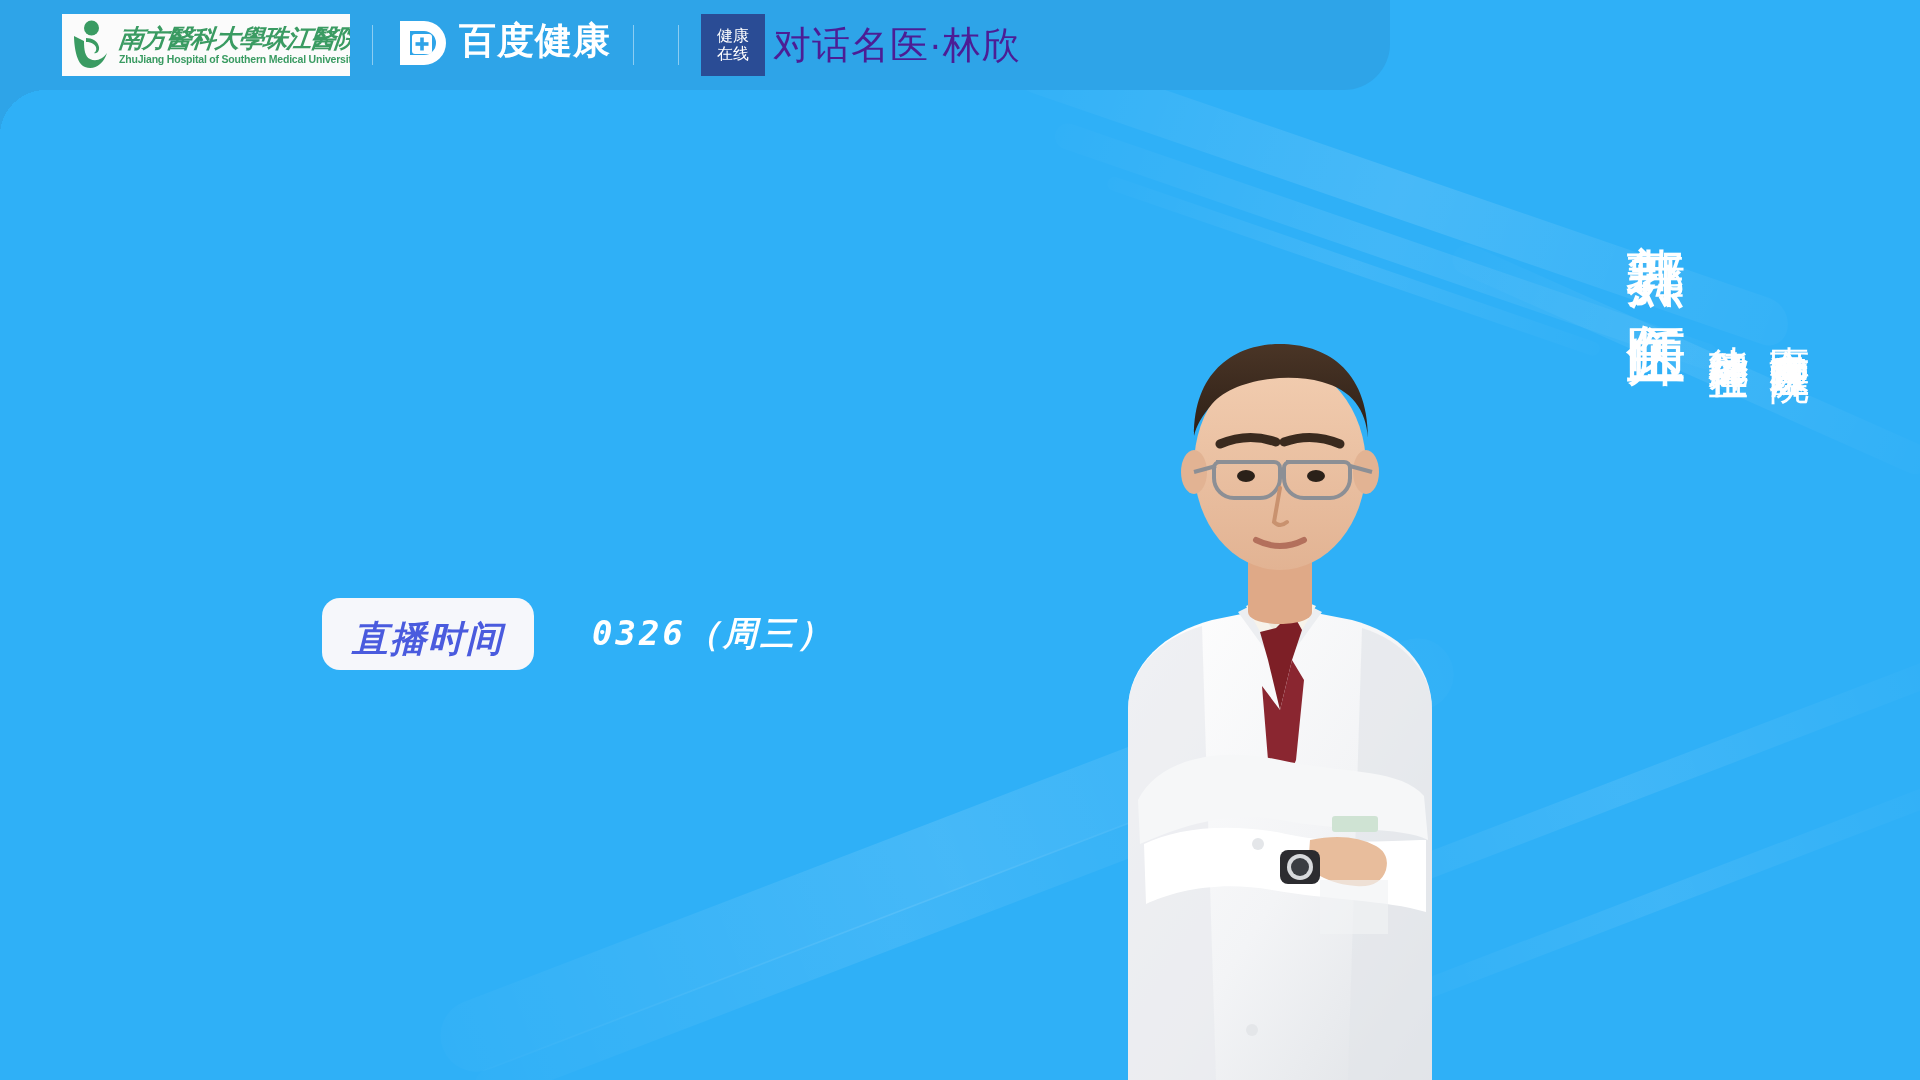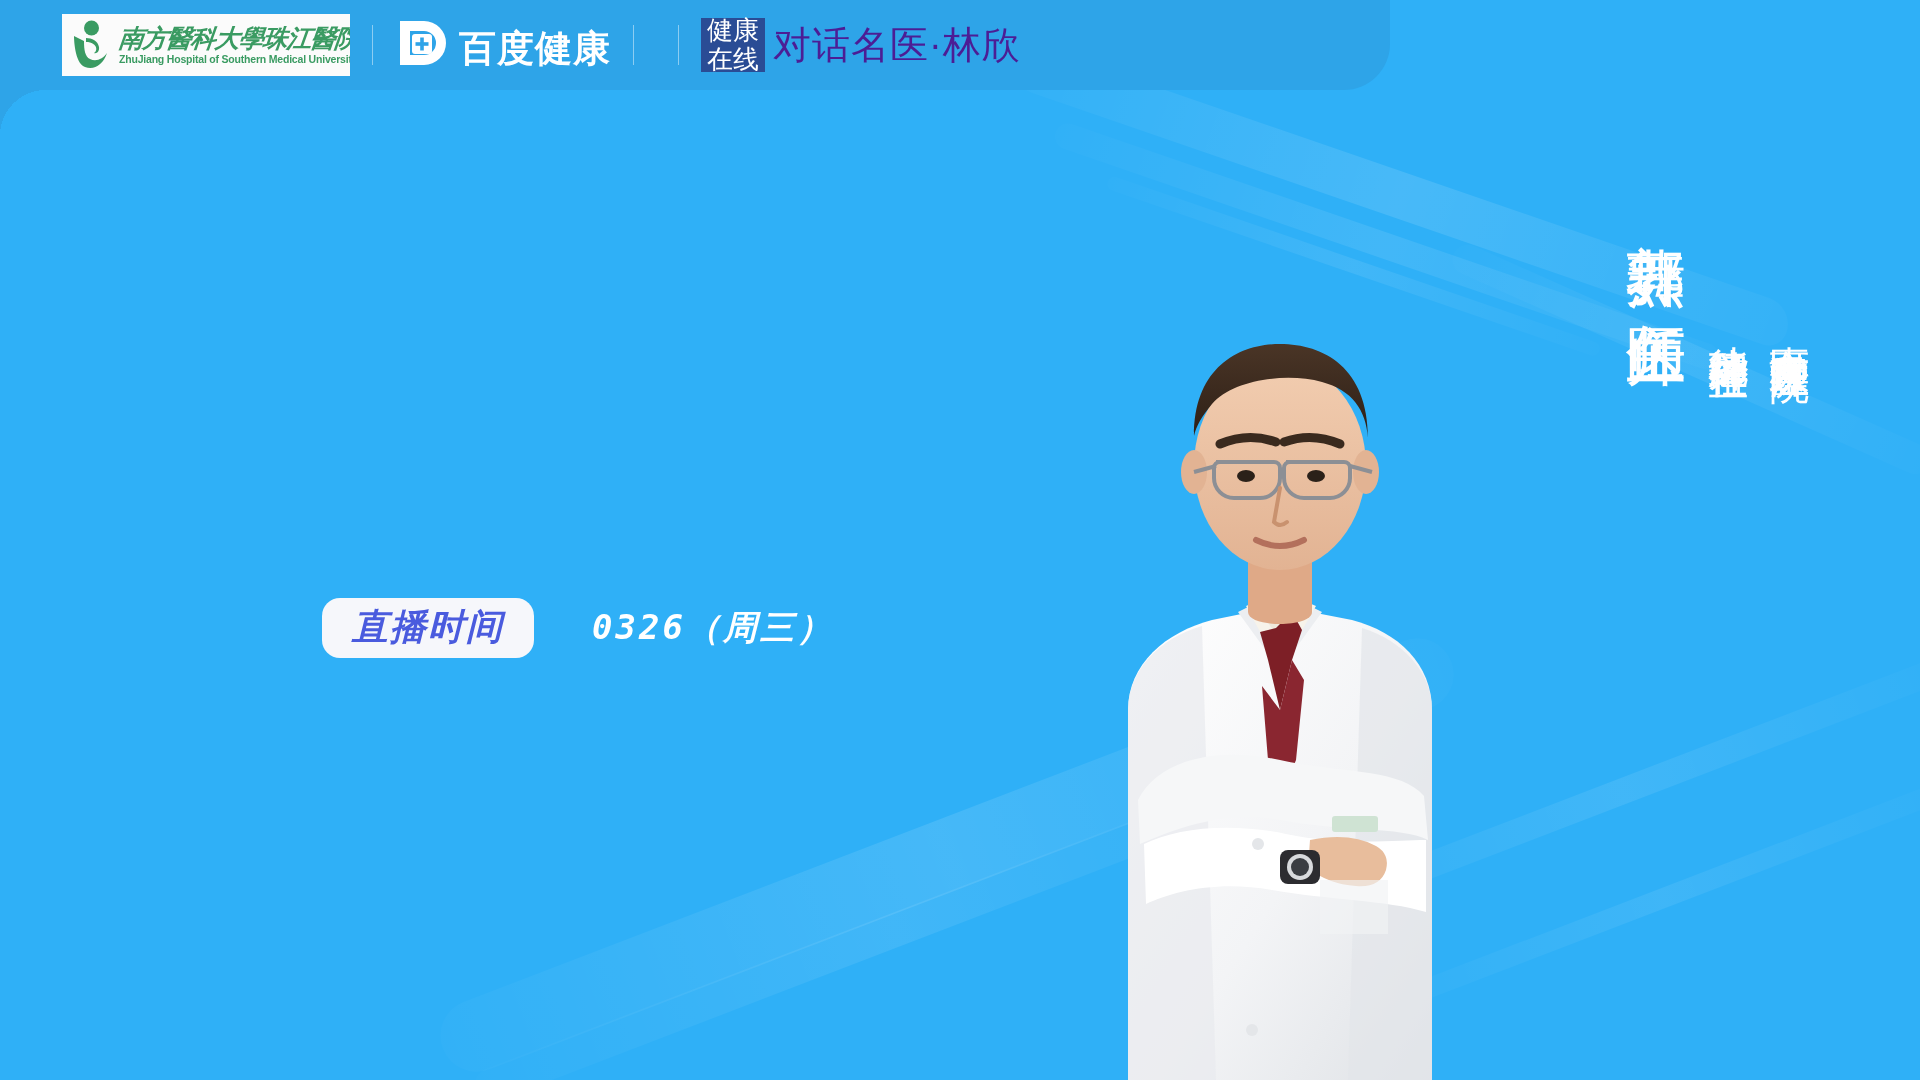--- a/index.html
+++ b/index.html
@@ -56,27 +56,27 @@
     font-family:"Liberation Serif","DejaVu Serif",serif;
     color:#3a9b62; font-size:25px; font-weight:700; font-style:italic;
     letter-spacing:-1px; white-space:nowrap; transform:skewX(-6deg);
   }
   .logo-en{
     color:#3a9b62; font-size:10.5px; font-weight:700; white-space:nowrap;
     letter-spacing:-.2px; margin-top:3px;
   }
   .sep{ width:1px; height:40px; background:rgba(255,255,255,.45); margin:0 22px; flex:0 0 1px; }
 
-  .brand{ display:flex; align-items:flex-end; gap:10px; }
+  .brand{ display:flex; align-items:flex-start; gap:10px; }
   .brand-cn{ color:#fff; font-size:37px; font-weight:700; letter-spacing:1px; white-space:nowrap; }
 
   .badge-online{
-    width:64px; height:54px; background:#2a4c95; color:#fff;
+    width:64px; height:62px; background:#2a4c95; color:#fff;
     display:flex; flex-direction:column; align-items:center; justify-content:center;
-    font-size:26px; line-height:1.12; font-weight:400; flex:0 0 64px;
+    font-size:16px; line-height:1.12; font-weight:400; flex:0 0 64px;
   }
   .header-title{
     color:#4c1d95; font-size:38px; font-weight:400; letter-spacing:1px;
     margin-left:8px; white-space:nowrap;
   }
 
   
   #headline{
     position:absolute; left:88px; top:232px; width:1020px; z-index:12;
   }
@@ -85,21 +85,21 @@
     line-height:1.28; letter-spacing:1px; white-space:nowrap;
     transform:scaleX(.93); transform-origin:left center;
     text-shadow:0 0 1px rgba(255,255,255,.4);
   }
 
   
   #timerow{
     position:absolute; left:322px; top:598px; display:flex; align-items:center; gap:58px; z-index:12;
   }
   .pill{
-    background:#f6f7fb; border-radius:18px; padding:11px 30px 13px;
+    background:#f6f7fb; border-radius:18px; padding:23px 30px 13px;
     color:#4a5bde; font-size:36px; font-weight:700; font-style:italic; letter-spacing:2px;
     white-space:nowrap; line-height:1;
   }
   .timeblk{ display:flex; gap:6px; }
   .timeblk div{
     color:#fff; font-size:34px; font-weight:700; font-style:italic; letter-spacing:3px;
     white-space:nowrap; font-family:"DejaVu Sans Mono","Liberation Mono",monospace;
   }
 
   

